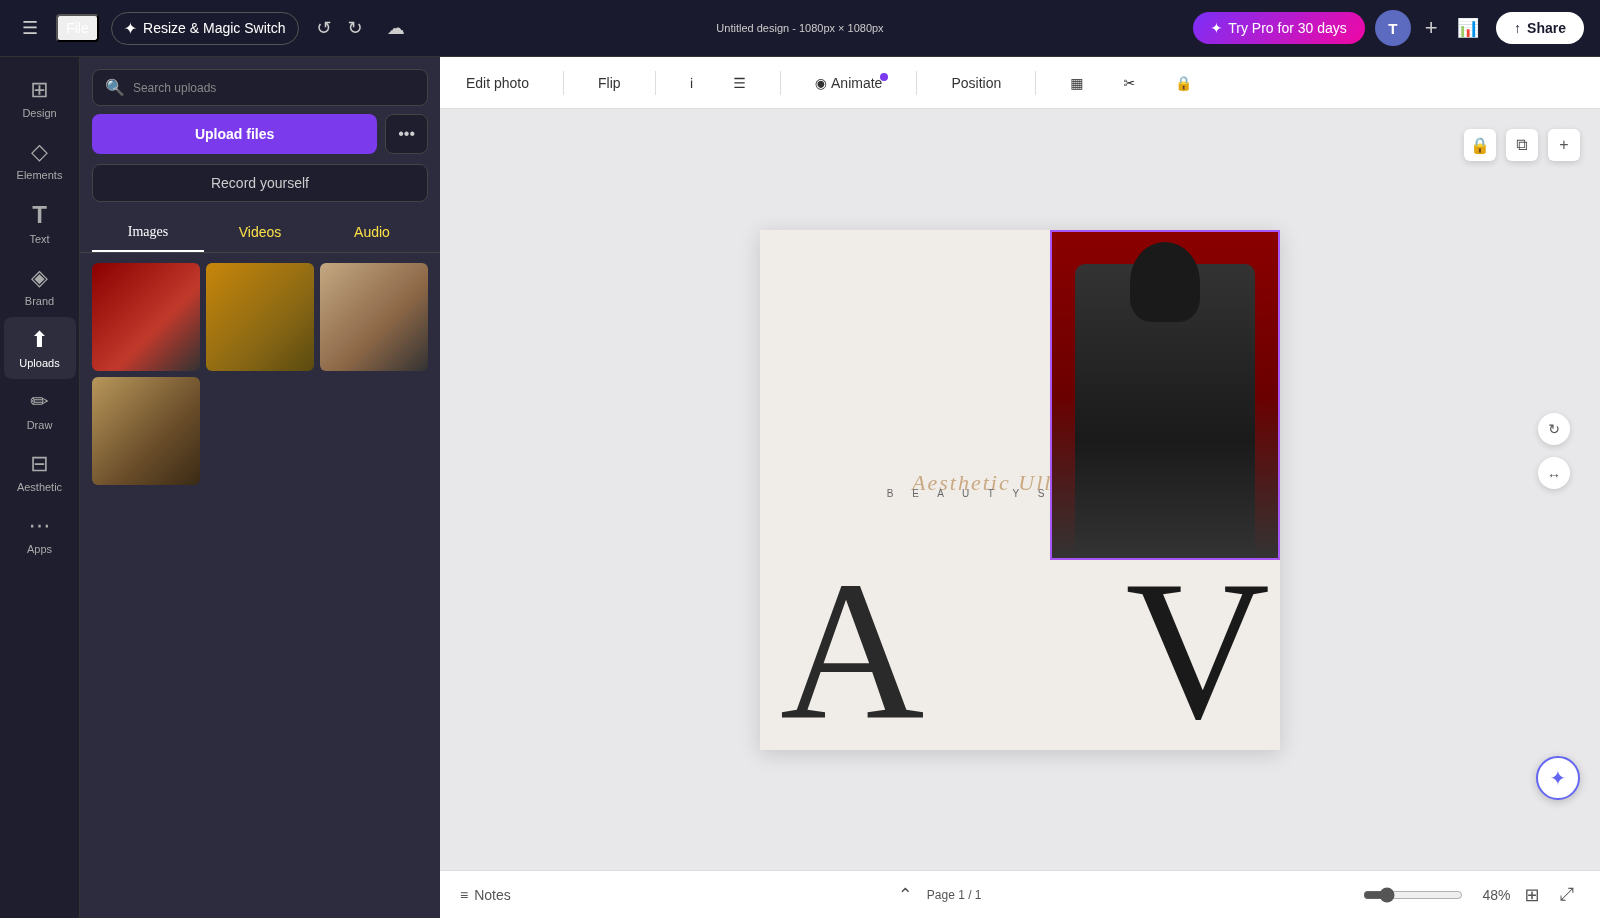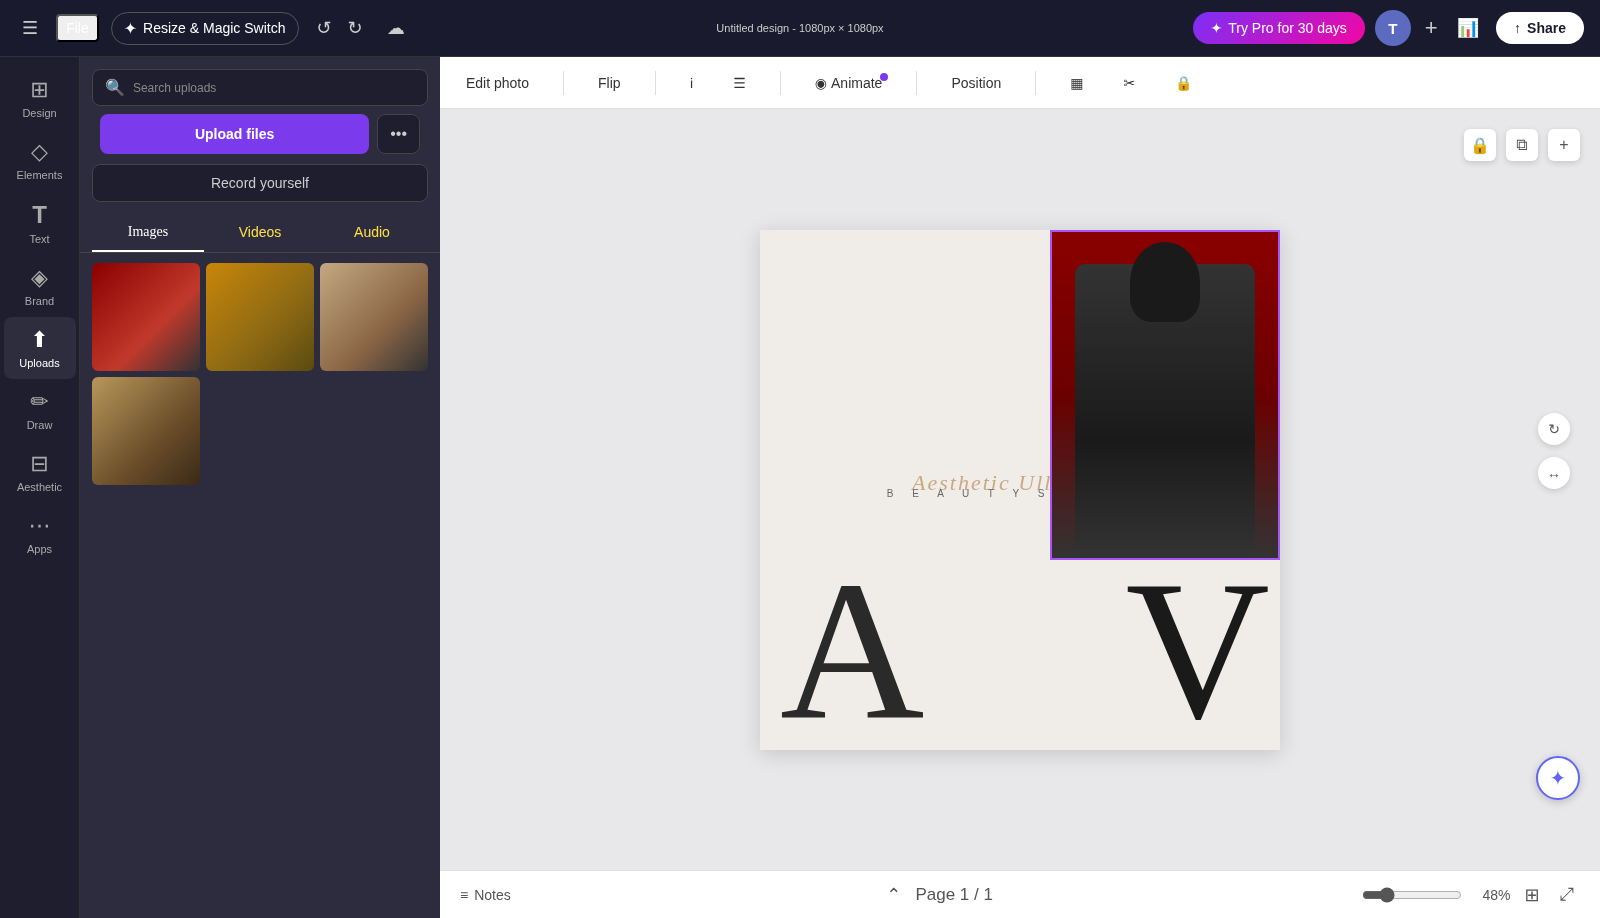--- a/index.html
+++ b/index.html
@@ -145,21 +145,21 @@
     .search-wrapper input {
       background: none;
       border: none;
       color: #ccc;
       font-size: 12px;
       outline: none;
       flex: 1;
     }
     .search-wrapper input::placeholder { color: #888; }
     .panel-actions {
-      padding: 0 20px 10px;
+      padding: 0 12px 10px;
       display: flex;
       gap: 8px;
       border-radius: 15px;
     }
     .upload-btn {
       flex: 1;
       background: #7c3aed;
       color: #fff;
       border: none;
       border-radius: 8px;
@@ -428,21 +428,21 @@
       height: 48px;
       background: #fff;
       border-top: 1px solid #ddd;
       display: flex;
       align-items: center;
       justify-content: space-between;
       padding: 0 20px;
       flex-shrink: 0;
     }
     .notes-btn { display: flex; align-items: center; gap: 6px; color: #555; cursor: pointer; font-size: 14px; background: none; border: none; }
-    .page-info { color: #555; font-size: 17px; }
+    .page-info { color: #555; font-size: 12px; }
     .zoom-controls { display: flex; align-items: center; gap: 8px; }
     .zoom-slider { width: 100px; accent-color: #555; }
     .zoom-pct { color: #555; font-size: 14px; min-width: 40px; text-align: right; }
     .view-btn { background: none; border: none; color: #555; cursor: pointer; font-size: 18px; padding: 4px 6px; border-radius: 4px; }
 
     
     .add-page-bar {
       background: #e0dede;
       text-align: center;
       padding: 12px;

